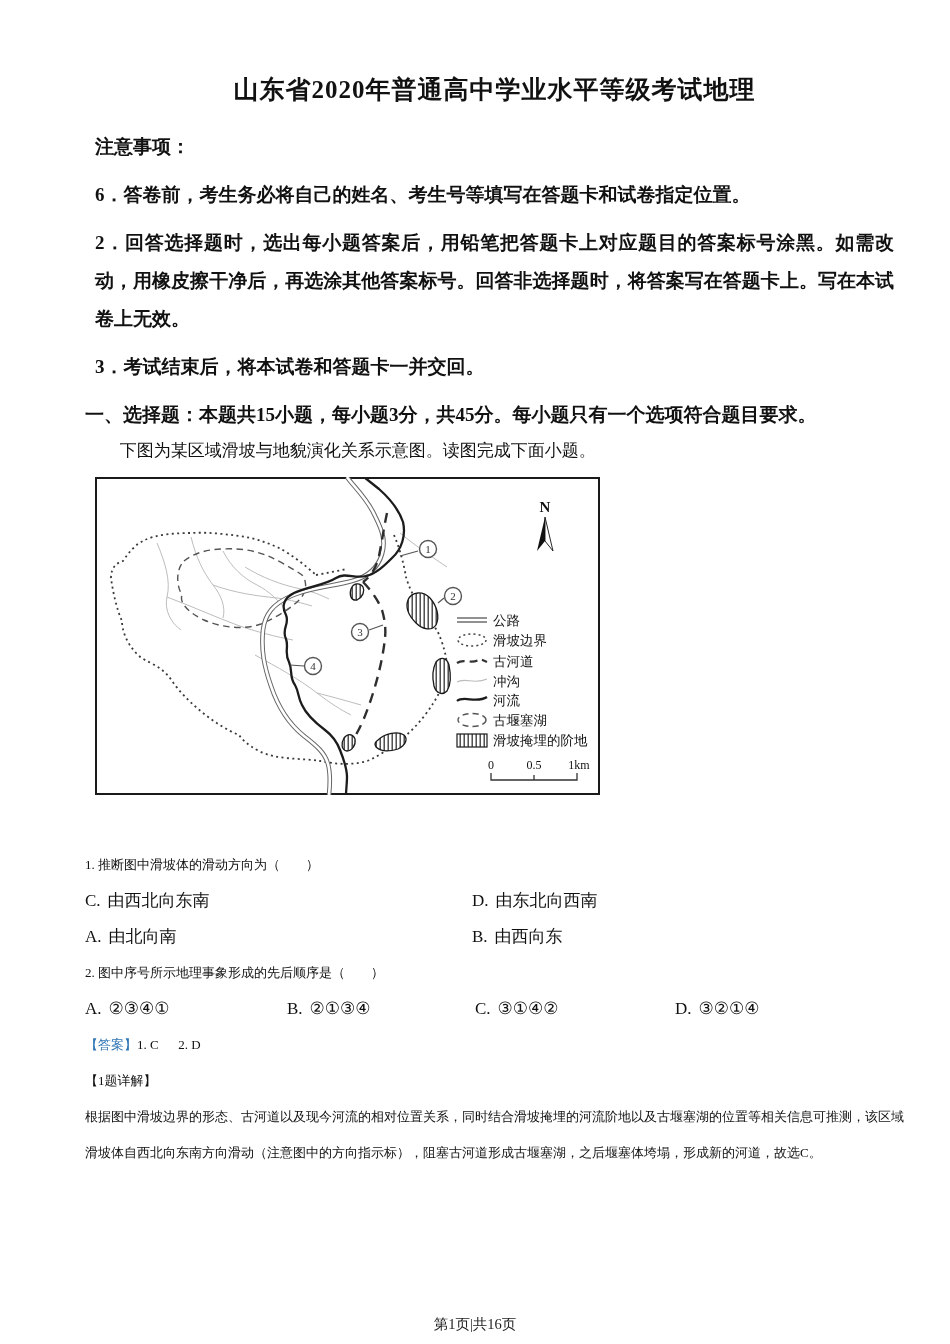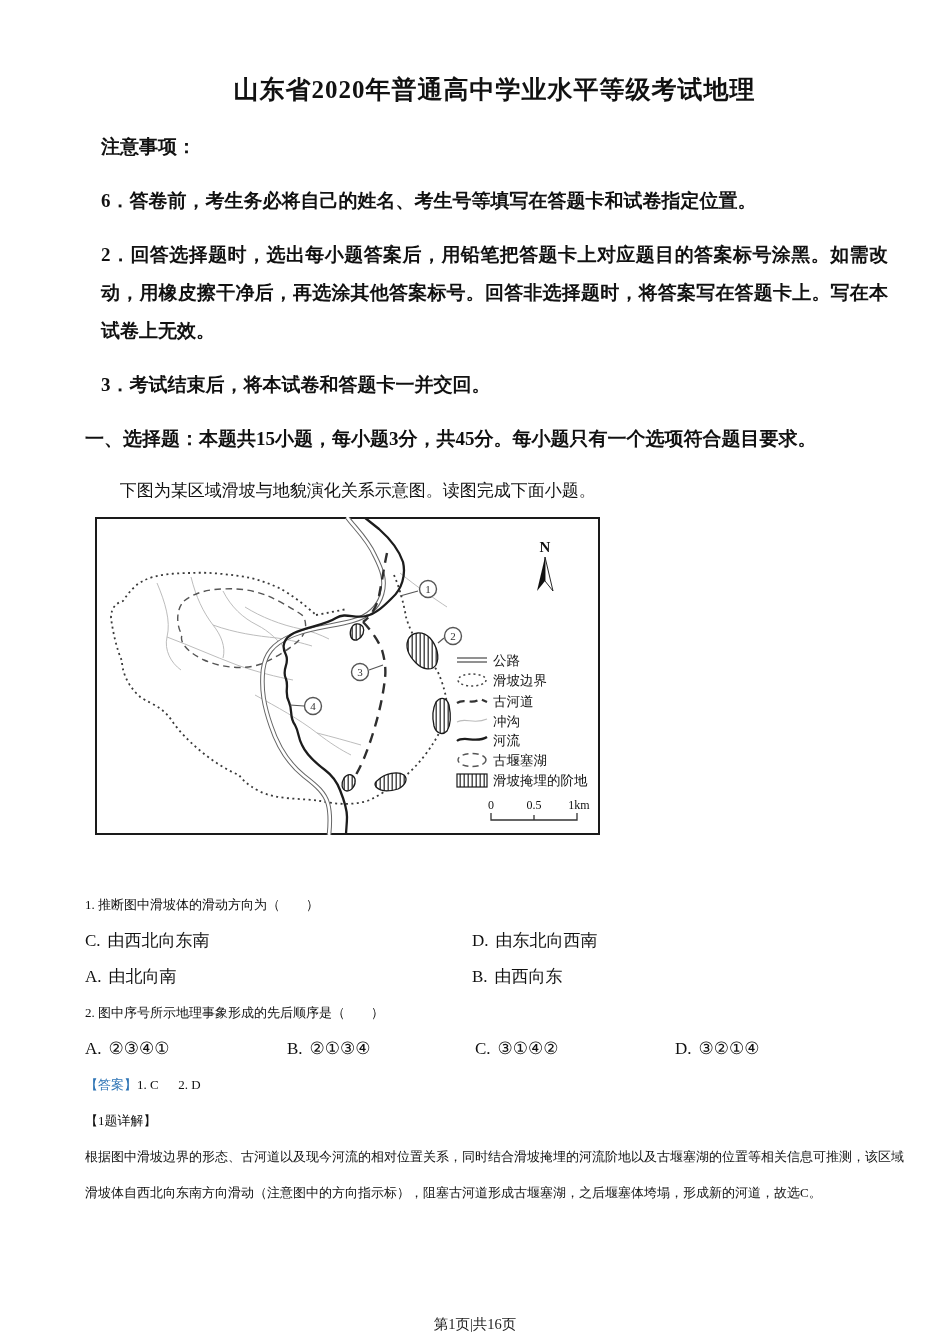--- a/index.html
+++ b/index.html
@@ -5,23 +5,23 @@
   html,body{margin:0;padding:0;}
   body{
     width:950px;height:1344px;position:relative;background:#ffffff;overflow:hidden;
     font-family:"Liberation Serif","DejaVu Serif",serif;color:#111;
   }
   .page{padding:72px 46px 0 85px;}
   .title{
     font-size:25px;font-weight:700;text-align:center;margin:0 0 20px 0;
     letter-spacing:1px;line-height:36px;
   }
-  .notice p{margin:16px;font-size:19px;font-weight:700;line-height:38px;text-align:justify;}
+  .notice p{margin:10px;font-size:19px;font-weight:700;line-height:38px;text-align:justify;}
   .section-header{margin:0;font-size:19px;font-weight:700;line-height:38px;}
-  .intro{margin:16px 0 0 0;font-size:17px;line-height:34px;text-indent:2.05em;}
+  .intro{margin:0 0 0 0;font-size:17px;line-height:34px;text-indent:2.05em;}
   .map-wrap{margin:9px 0 0 10px;width:505px;}
   .map-wrap svg{display:block;}
   .qa{margin-top:52px;}
   .qa p{margin:0;font-size:13px;line-height:36px;}
   .optrow{display:flex;font-size:17px;line-height:36px;}
   .optrow .c1{width:387px;}
   .q2row .o1{width:202px;}
   .q2row .o2{width:188px;}
   .q2row .o3{width:200px;}
   .ol{margin-right:7px;}

